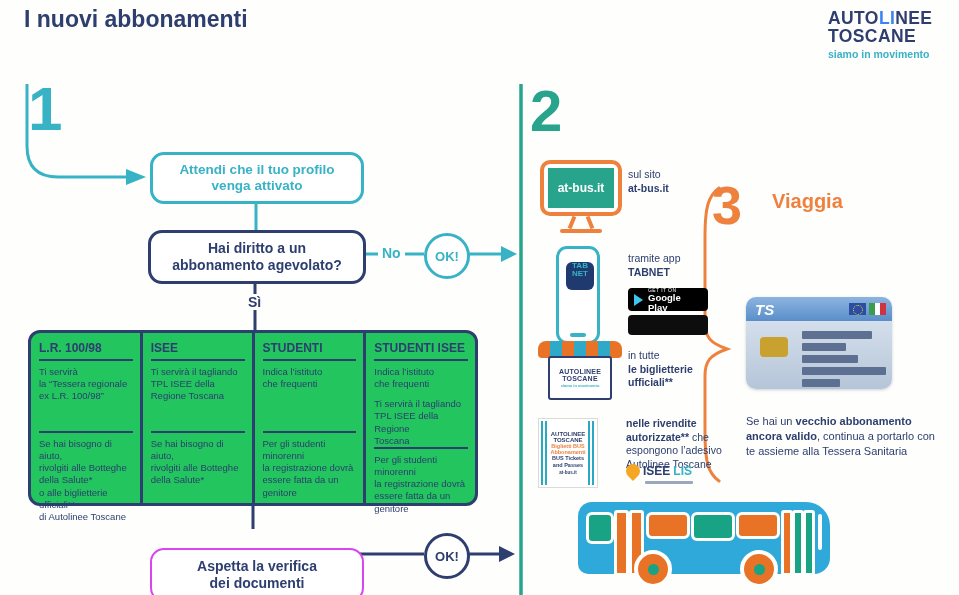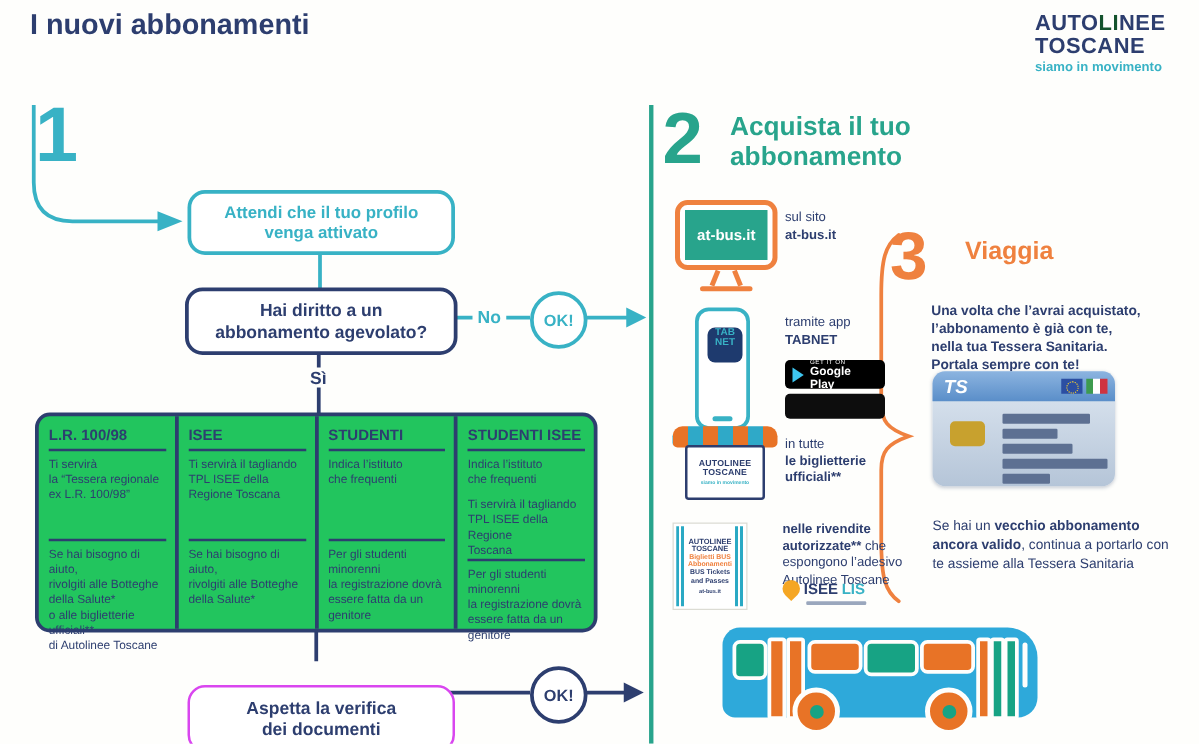--- a/index.html
+++ b/index.html
@@ -7,21 +7,21 @@
           font-family:"Liberation Sans",sans-serif;color:#2d3e6f;}
   .abs{position:absolute;}
   .pre{white-space:pre-line;}
   .navy{color:#2d3e6f;} .teal{color:#38b2c5;}
   .bold{font-weight:bold;}
 
   
   .page-title{left:24px;top:6px;font-size:23px;font-weight:bold;color:#2d3e6f;}
   .logo{left:828px;top:10px;line-height:1.02;}
   .logo-l1,.logo-l2{font-size:17.5px;font-weight:bold;color:#2d3e6f;letter-spacing:.4px;}
-  .logo-teal{color:#14532d;}
+  .logo-teal{color:#3b82f6;}
   .logo-tag{font-size:10.5px;font-weight:bold;color:#38b2c5;margin-top:3px;}
 
   
   svg.overlay{left:0;top:0;pointer-events:none;}
   .teal-line{stroke:#38b2c5;stroke-width:3;fill:none;}
   .teal-fill{fill:#38b2c5;}
   .navy-line{stroke:#2d3e6f;stroke-width:3;fill:none;}
   .navy-fill{fill:#2d3e6f;}
   .green-line{stroke:#28a48c;stroke-width:3.5;}
   .orange-line{stroke:#ef813f;stroke-width:3;fill:none;stroke-linecap:round;}
@@ -215,22 +215,20 @@
 la registrazione dovrà
 essere fatta da un genitore</div>
     </div>
   </div>
 
   <div class="abs fbox verify-box pre">Aspetta la verifica
 dei documenti</div>
   <div class="abs okc ok2">OK!</div>
 
   <div class="abs big-num num2">2</div>
-  <div class="abs step2-title pre">Acquista il tuo
-abbonamento</div>
 
   <div class="abs monitor">
     <div class="monitor-screen">
         <span>at-bus.it</span>
       </div>
   </div>
   <div class="abs mon-leg leg-l"></div>
   <div class="abs mon-leg leg-r"></div>
   <div class="abs mon-base"></div>
   <div class="abs opt-label lbl-website">
@@ -286,24 +284,20 @@
   </div>
   <div class="abs puntolis">
     <div class="pl-drop"></div>
     <div class="pl-word navy">ISEE</div>
     <div class="pl-word teal">LIS</div>
   </div>
   <div class="abs pl-sub"></div>
 
   <div class="abs big-num num3">3</div>
   <div class="abs step3-title">Viaggia</div>
-  <div class="abs step3-para pre">Una volta che l’avrai acquistato,
-l’abbonamento è già con te,
-nella tua Tessera Sanitaria.
-Portala sempre con te!</div>
 
   <div class="abs card">
     <div class="card-band">
       <div class="card-ts">TS</div>
       <div class="card-flags">
         <div class="flag-eu"></div>
         <div class="flag-it"></div>
       </div>
     </div>
     <div class="card-chip"></div>

